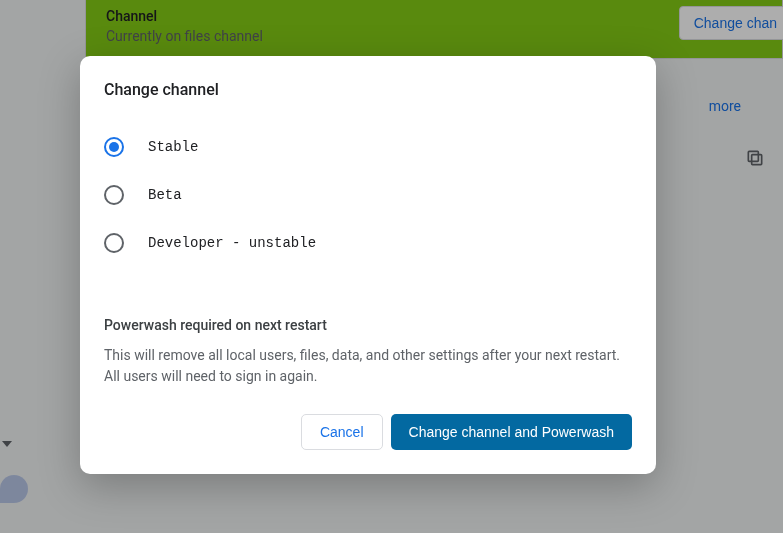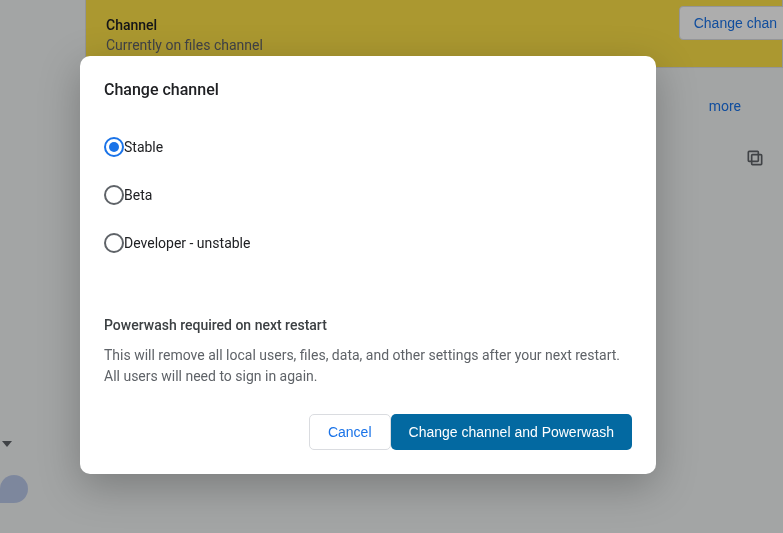--- a/index.html
+++ b/index.html
@@ -1,38 +1,38 @@
 <!DOCTYPE html>
 <html><head>
 <meta charset="utf-8">
 <style>
   * { box-sizing: border-box; margin: 0; padding: 0; }
   html, body { width: 783px; height: 533px; font-family: Roboto, "Segoe UI", Arial, sans-serif; background: #f1f3f4; overflow: hidden; }
   .backdrop { position: absolute; inset: 0; background: #f1f3f4; }
   .scrim { position: absolute; inset: 0; background: rgba(0,0,0,0.32); }
-  .bg-section { position: absolute; top: 0; left: 85px; right: 0; background: #fde047; border: 1px solid #dadce0; border-top: none; padding: 17px 20px 14px 20px; }
+  .bg-section { position: absolute; top: 0; left: 85px; right: 0; background: #84cc16; border: 1px solid #dadce0; border-top: none; padding: 8px 20px 14px 20px; }
   .bg-title { font-size: 14px; color: #202124; font-weight: 500; }
   .bg-sub { font-size: 14px; color: #5f6368; margin-top: 4px; }
   .bg-right-btn { position: absolute; top: 6px; right: -10px; border: 1px solid #dadce0; background: #fff; color: #1a73e8; font-size: 14px; font-weight: 500; padding: 8px 14px; border-radius: 4px; }
   .bg-more { position: absolute; top: 98px; right: 42px; color: #1a73e8; font-size: 14px; }
   .copy-icon { position: absolute; top: 148px; right: 18px; width: 20px; height: 20px; color: #5f6368; }
   .left-chev { position: absolute; top: 432px; left: 2px; color: #5f6368; }
   .blob { position: absolute; bottom: 30px; left: 0; width: 28px; height: 28px; background: #b9c8e8; border-radius: 50% 50% 50% 0; }
 
   .dialog { position: absolute; top: 56px; left: 80px; width: 576px; height: 418px; background: #fff; border-radius: 10px; box-shadow: 0 12px 40px rgba(0,0,0,0.25); padding: 24px; display: flex; flex-direction: column; }
   .dialog-title { font-size: 16px; color: #202124; font-weight: 500; margin-bottom: 24px; }
-  .radio-row { display: flex; align-items: center; padding: 14px 0; cursor: pointer; }
+  .radio-row { display: flex; align-items: center; gap: 24px; padding: 14px 0; cursor: pointer; font-family: Liberation Mono, monospace; }
   .radio-outer { width: 20px; height: 20px; border-radius: 50%; border: 2px solid #5f6368; display: flex; align-items: center; justify-content: center; flex-shrink: 0; }
   .radio-outer.selected { border-color: #1a73e8; }
   .radio-inner { width: 10px; height: 10px; border-radius: 50%; background: #1a73e8; }
   .radio-label { font-size: 14px; color: #202124; }
   .spacer { flex: 1; }
   .warn-title { font-size: 14px; font-weight: 500; color: #3c4043; margin-bottom: 12px; }
   .warn-body { font-size: 14px; color: #5f6368; line-height: 1.55; margin-bottom: 26px; }
-  .actions { display: flex; justify-content: flex-end; gap: 0; }
+  .actions { display: flex; justify-content: flex-end; gap: 8px; }
   .btn { font-size: 14px; font-weight: 500; padding: 9px 18px; border-radius: 5px; cursor: pointer; border: none; }
   .btn-cancel { background: #fff; color: #1a73e8; border: 1px solid #dadce0; }
   .btn-primary { background: #0369a1; color: #fff; }
 </style>
 </head>
 <body>
 
 <div class="backdrop">
   <div class="bg-section">
     <div class="bg-title">Channel</div>

